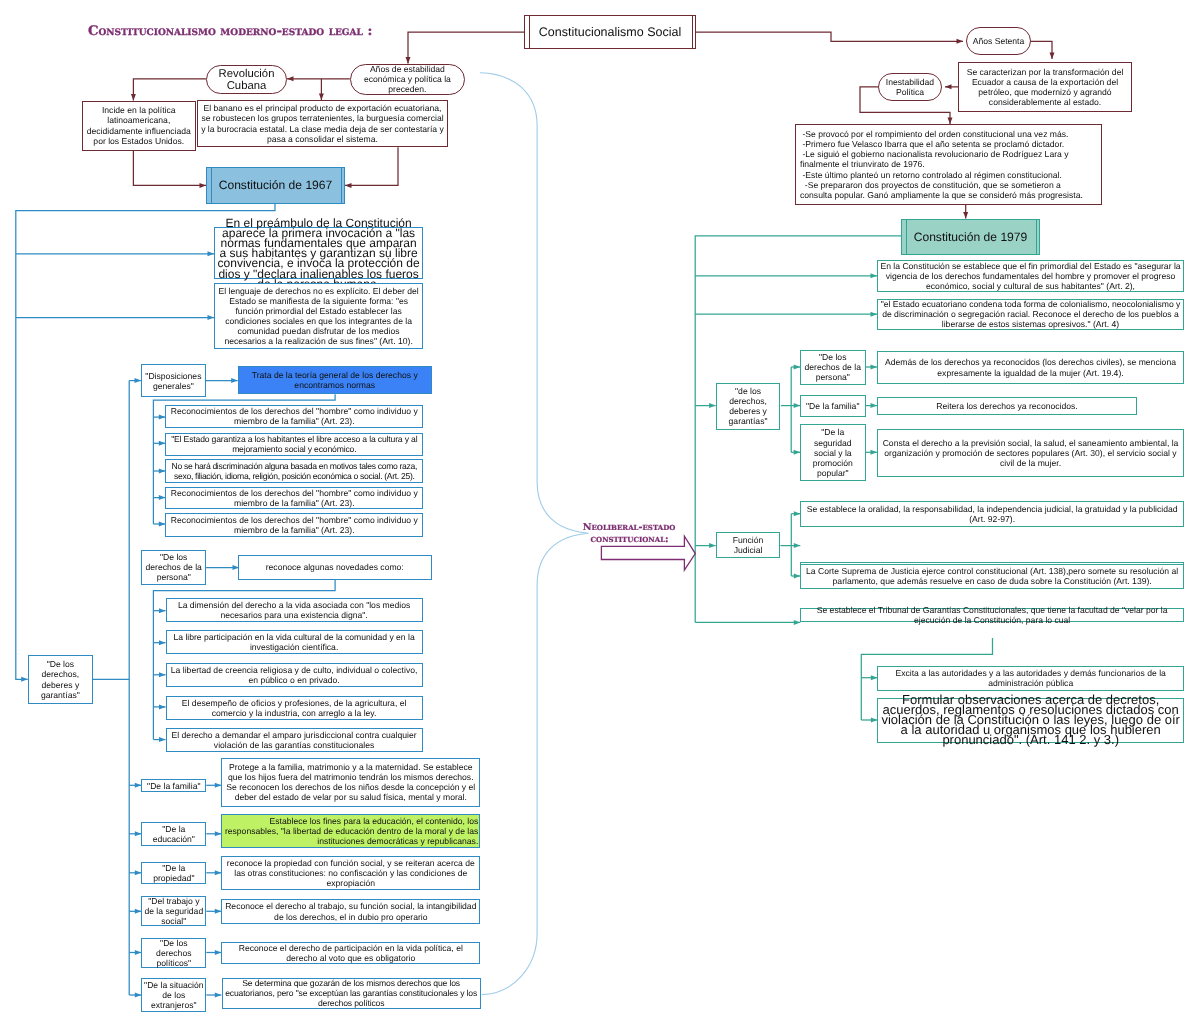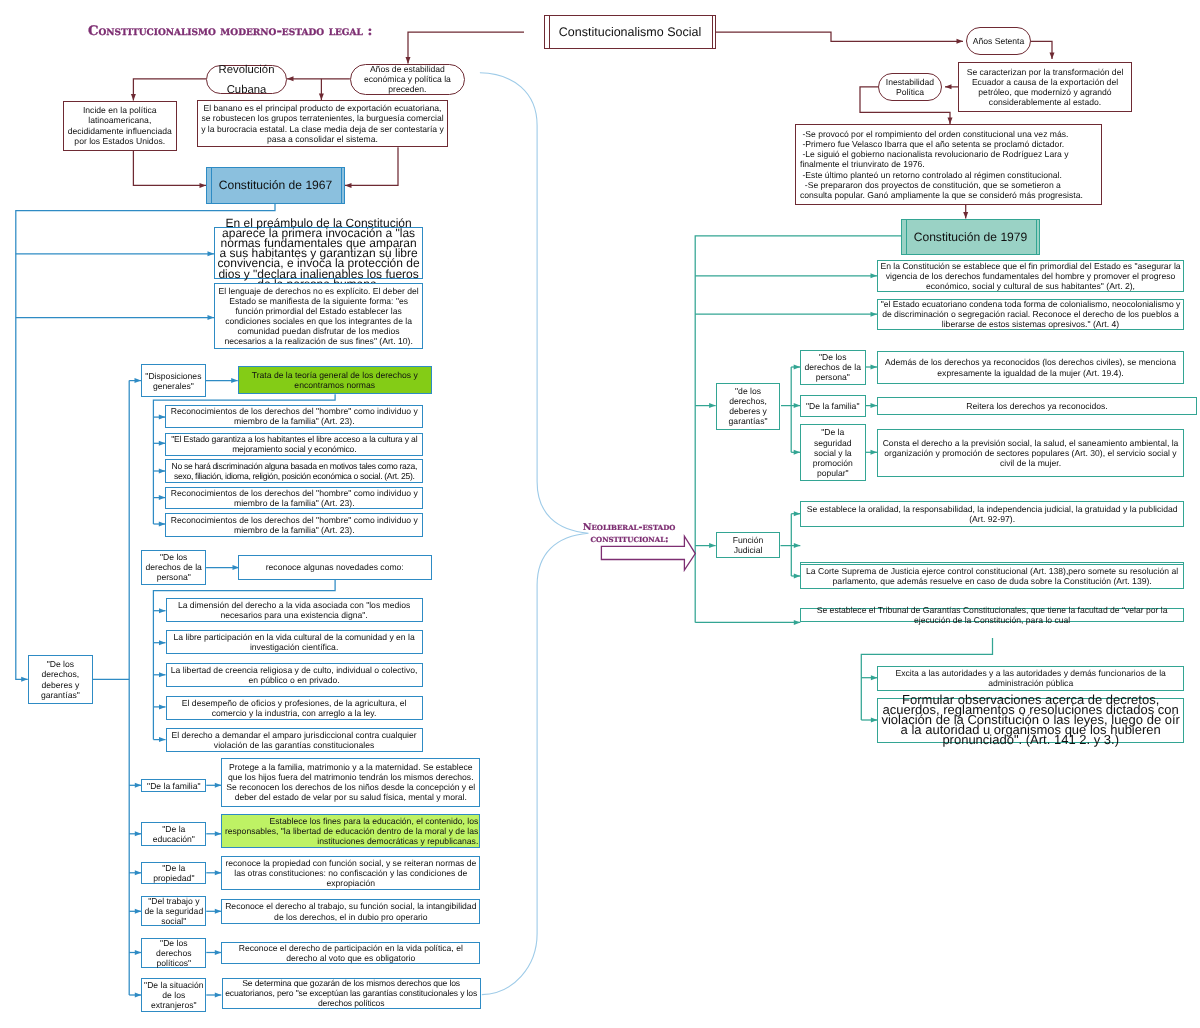--- a/index.html
+++ b/index.html
@@ -140,32 +140,32 @@
       <polygon points="800.3,622.4 793.8,619.9 793.8,624.9" fill="#33a593" stroke="none"></polygon>
       <polyline points="992.5,638 992.5,654.4 861.3,654.4 861.3,720" fill="none" stroke="#33a593" stroke-width="1.25"></polyline>
       <polyline points="861.3,677.7 877.4,677.7" fill="none" stroke="#33a593" stroke-width="1.25"></polyline>
       <polygon points="877.4,677.7 870.9,675.2 870.9,680.2" fill="#33a593" stroke="none"></polygon>
       <polyline points="861.3,720 877.4,720" fill="none" stroke="#33a593" stroke-width="1.25"></polyline>
       <polygon points="877.4,720 870.9,717.5 870.9,722.5" fill="#33a593" stroke="none"></polygon>
       <path d="M 479.9,72.8 C 513,73.5 537.1,92 537.1,125.4 L 537.1,481.4 C 537.1,513 556,530.5 588.5,533.2 C 556,535.9 537.1,553.5 537.1,585.1 L 537.1,933.6 C 537.1,967 513,994 481.8,994.6" fill="none" stroke="#9ecbe8" stroke-width="1.1"></path>
       <path d="M 601.4,546.4 L 684.4,546.4 L 684.4,536.2 L 695.3,553.6 L 684.4,570.2 L 684.4,559.5 L 601.4,559.5 Z" fill="none" stroke="#7d2e72" stroke-width="1.3"></path>
     </svg>
   <div id="nodes">
-      <div class="node" style="left: 544px; top: 15px; width: 172px; height: 34px; font-size: 12.5px; line-height: 14.6875px; background: rgb(255, 255, 255); border: 1.25px solid rgb(110, 42, 51);">
+      <div class="node" style="left: 524px; top: 15px; width: 172px; height: 34px; font-size: 12.5px; line-height: 14.6875px; background: rgb(255, 255, 255); border: 1.25px solid rgb(110, 42, 51);">
         <div class="proc-in" style="left: 4.2px; border-left: 1.25px solid rgb(110, 42, 51);"></div>
         <div class="proc-in" style="left: 166.6px; border-left: 1.25px solid rgb(110, 42, 51);"></div>
         <span class="tx">Constitucionalismo Social</span>
       </div>
-      <div class="node" style="left: 206px; top: 65px; width: 81px; height: 29px; font-size: 11.3px; line-height: 20px; background: rgb(255, 255, 255); border: 1.25px solid rgb(110, 42, 51); border-radius: 14.5px;">
+      <div class="node" style="left: 206px; top: 65px; width: 81px; height: 29px; font-size: 11.3px; line-height: 12px; background: rgb(255, 255, 255); border: 1.25px solid rgb(110, 42, 51); border-radius: 14.5px;">
         <span class="tx">Revolución Cubana</span>
       </div>
       <div class="node" style="left: 349.9px; top: 63.6px; width: 115px; height: 31.5px; font-size: 8.6px; line-height: 10.105px; background: rgb(255, 255, 255); border: 1.25px solid rgb(110, 42, 51); border-radius: 15.75px;">
         <span class="tx">Años de estabilidad económica y política la preceden.</span>
       </div>
-      <div class="node" style="left: 63px; top: 100.5px; width: 113.5px; height: 50px; font-size: 8.6px; line-height: 10.105px; background: rgb(255, 255, 255); border: 1.25px solid rgb(110, 42, 51);">
+      <div class="node" style="left: 82px; top: 100.5px; width: 113.5px; height: 50px; font-size: 8.6px; line-height: 10.105px; background: rgb(255, 255, 255); border: 1.25px solid rgb(110, 42, 51);">
         <span class="tx">Incide en la política latinoamericana, decididamente influenciada por los Estados Unidos.</span>
       </div>
       <div class="node" style="left: 197px; top: 100px; width: 251px; height: 47px; font-size: 8.6px; line-height: 10.105px; background: rgb(255, 255, 255); border: 1.25px solid rgb(110, 42, 51);">
         <span class="tx">El banano es el principal producto de exportación ecuatoriana, se robustecen los grupos terratenientes, la burguesía comercial y la burocracia estatal. La clase media deja de ser contestaría y pasa a consolidar el sistema.</span>
       </div>
       <div class="node" style="left: 206px; top: 167px; width: 139px; height: 37px; font-size: 12.1px; line-height: 14.2175px; background: rgb(139, 192, 222); border: 1.25px solid rgb(46, 139, 196);">
         <div class="proc-in" style="left: 4.2px; border-left: 1.25px solid rgb(46, 139, 196);"></div>
         <div class="proc-in" style="left: 133.6px; border-left: 1.25px solid rgb(46, 139, 196);"></div>
         <span class="tx">Constitución de 1967</span>
       </div>
@@ -192,21 +192,21 @@
       </div>
       <div class="node" style="left: 213.8px; top: 227.2px; width: 209.6px; height: 52.3px; font-size: 12px; line-height: 10.105px; background: rgb(255, 255, 255); border: 1.25px solid rgb(46, 139, 196);">
         <span class="tx">En el preámbulo de la Constitución aparece la primera invocación a "las normas fundamentales que amparan a sus habitantes y garantizan su libre convivencia, e invoca la protección de dios y "declara inalienables los fueros de la persona humana.</span>
       </div>
       <div class="node" style="left: 213.8px; top: 283.3px; width: 209.6px; height: 65.5px; font-size: 8.6px; line-height: 10.105px; background: rgb(255, 255, 255); border: 1.25px solid rgb(46, 139, 196);">
         <span class="tx">El lenguaje de derechos no es explícito. El deber del Estado se manifiesta de la siguiente forma: "es función primordial del Estado establecer las condiciones sociales en que los integrantes de la comunidad puedan disfrutar de los medios necesarios a la realización de sus fines" (Art. 10).</span>
       </div>
       <div class="node" style="left: 141px; top: 364.2px; width: 64.8px; height: 33.1px; font-size: 8.6px; line-height: 10.105px; background: rgb(255, 255, 255); border: 1.25px solid rgb(46, 139, 196);">
         <span class="tx">"Disposiciones generales"</span>
       </div>
-      <div class="node" style="left: 237.7px; top: 366px; width: 194.1px; height: 28.3px; font-size: 8.6px; line-height: 10.105px; background: #84cc16; border: 1.25px solid rgb(46, 139, 196);">
+      <div class="node" style="left: 237.7px; top: 366px; width: 194.1px; height: 28.3px; font-size: 8.6px; line-height: 10.105px; background: #3b82f6; border: 1.25px solid rgb(46, 139, 196);">
         <span class="tx">Trata de la teoría general de los derechos y encontramos normas</span>
       </div>
       <div class="node" style="left: 165.3px; top: 405px; width: 258px; height: 22.9px; font-size: 8.6px; line-height: 10.105px; background: rgb(255, 255, 255); border: 1.25px solid rgb(46, 139, 196);">
         <span class="tx">Reconocimientos de los derechos del "hombre" como individuo y miembro de la familia" (Art. 23).</span>
       </div>
       <div class="node" style="left: 165.3px; top: 432.5px; width: 258px; height: 23.4px; font-size: 8.6px; line-height: 10.105px; background: rgb(255, 255, 255); border: 1.25px solid rgb(46, 139, 196);">
         <span class="tx" style="letter-spacing: -0.16px;">"El Estado garantiza a los habitantes el libre acceso a la cultura y al mejoramiento social y económico.</span>
       </div>
       <div class="node" style="left: 165.3px; top: 459.4px; width: 258px; height: 23.6px; font-size: 8.6px; line-height: 10.105px; background: rgb(255, 255, 255); border: 1.25px solid rgb(46, 139, 196);">
         <span class="tx" style="letter-spacing: -0.32px;">No se hará discriminación alguna basada en motivos tales como raza, sexo, filiación, idioma, religión, posición económica o social. (Art. 25).</span>
@@ -250,21 +250,21 @@
       <div class="node" style="left: 141.3px; top: 822.2px; width: 65px; height: 23.4px; font-size: 8.6px; line-height: 10.105px; background: rgb(255, 255, 255); border: 1.25px solid rgb(46, 139, 196);">
         <span class="tx">"De la educación"</span>
       </div>
       <div class="node" style="left: 221.3px; top: 814.4px; width: 259px; height: 33.4px; font-size: 8.6px; line-height: 10.105px; background: #bef264; border: 1.25px solid rgb(46, 139, 196); text-align: right;">
         <span class="tx">Establece los fines para la educación, el contenido, los responsables, "la libertad de educación dentro de la moral y de las instituciones democráticas y republicanas.</span>
       </div>
       <div class="node" style="left: 141.3px; top: 861.9px; width: 65px; height: 21.9px; font-size: 8.6px; line-height: 10.105px; background: rgb(255, 255, 255); border: 1.25px solid rgb(46, 139, 196);">
         <span class="tx">"De la propiedad"</span>
       </div>
       <div class="node" style="left: 221.3px; top: 855.6px; width: 259px; height: 34.4px; font-size: 8.6px; line-height: 10.105px; background: rgb(255, 255, 255); border: 1.25px solid rgb(46, 139, 196);">
-        <span class="tx">reconoce la propiedad con función social, y se reiteran normas de las otras constituciones: no confiscación y las condiciones de expropiación</span>
+        <span class="tx">reconoce la propiedad con función social, y se reiteran acerca de las otras constituciones: no confiscación y las condiciones de expropiación</span>
       </div>
       <div class="node" style="left: 141.3px; top: 895.6px; width: 65px; height: 30.7px; font-size: 8.6px; line-height: 10.105px; background: rgb(255, 255, 255); border: 1.25px solid rgb(46, 139, 196);">
         <span class="tx">"Del trabajo y de la seguridad social"</span>
       </div>
       <div class="node" style="left: 221.3px; top: 899.4px; width: 259px; height: 24.4px; font-size: 8.6px; line-height: 10.105px; background: rgb(255, 255, 255); border: 1.25px solid rgb(46, 139, 196);">
         <span class="tx">Reconoce el derecho al trabajo, su función social, la intangibilidad de los derechos, el in dubio pro operario</span>
       </div>
       <div class="node" style="left: 141.3px; top: 937.8px; width: 65px; height: 30.3px; font-size: 8.6px; line-height: 10.105px; background: rgb(255, 255, 255); border: 1.25px solid rgb(46, 139, 196);">
         <span class="tx">"De los derechos políticos"</span>
       </div>
@@ -288,21 +288,21 @@
       </div>
       <div class="node" style="left: 800px; top: 349.5px; width: 65.5px; height: 35px; font-size: 8.6px; line-height: 10.105px; background: rgb(255, 255, 255); border: 1.25px solid rgb(51, 165, 147);">
         <span class="tx">"De los derechos de la persona"</span>
       </div>
       <div class="node" style="left: 877px; top: 351px; width: 307px; height: 33px; font-size: 8.6px; line-height: 10.105px; background: rgb(255, 255, 255); border: 1.25px solid rgb(51, 165, 147);">
         <span class="tx">Además de los derechos ya reconocidos (los derechos civiles), se menciona expresamente la igualdad de la mujer (Art. 19.4).</span>
       </div>
       <div class="node" style="left: 800px; top: 394.7px; width: 65.5px; height: 22.3px; font-size: 8.6px; line-height: 10.105px; background: rgb(255, 255, 255); border: 1.25px solid rgb(51, 165, 147);">
         <span class="tx">"De la familia"</span>
       </div>
-      <div class="node" style="left: 877px; top: 396.6px; width: 320px; height: 18.5px; font-size: 8.6px; line-height: 10.105px; background: rgb(255, 255, 255); border: 1.25px solid rgb(51, 165, 147);">
+      <div class="node" style="left: 877px; top: 396.6px; width: 260px; height: 18.5px; font-size: 8.6px; line-height: 10.105px; background: rgb(255, 255, 255); border: 1.25px solid rgb(51, 165, 147);">
         <span class="tx">Reitera los derechos ya reconocidos.</span>
       </div>
       <div class="node" style="left: 800px; top: 424.3px; width: 65.5px; height: 56.8px; font-size: 8.6px; line-height: 10.105px; background: rgb(255, 255, 255); border: 1.25px solid rgb(51, 165, 147);">
         <span class="tx">"De la seguridad social y la promoción popular"</span>
       </div>
       <div class="node" style="left: 877px; top: 428.9px; width: 307px; height: 48px; font-size: 8.6px; line-height: 10.105px; background: rgb(255, 255, 255); border: 1.25px solid rgb(51, 165, 147);">
         <span class="tx">Consta el derecho a la previsión social, la salud, el saneamiento ambiental, la organización y promoción de sectores populares (Art. 30), el servicio social y civil de la mujer.</span>
       </div>
       <div class="node" style="left: 715.6px; top: 531.7px; width: 64.9px; height: 26.6px; font-size: 8.6px; line-height: 10.105px; background: rgb(255, 255, 255); border: 1.25px solid rgb(51, 165, 147);">
         <span class="tx">Función Judicial</span>

